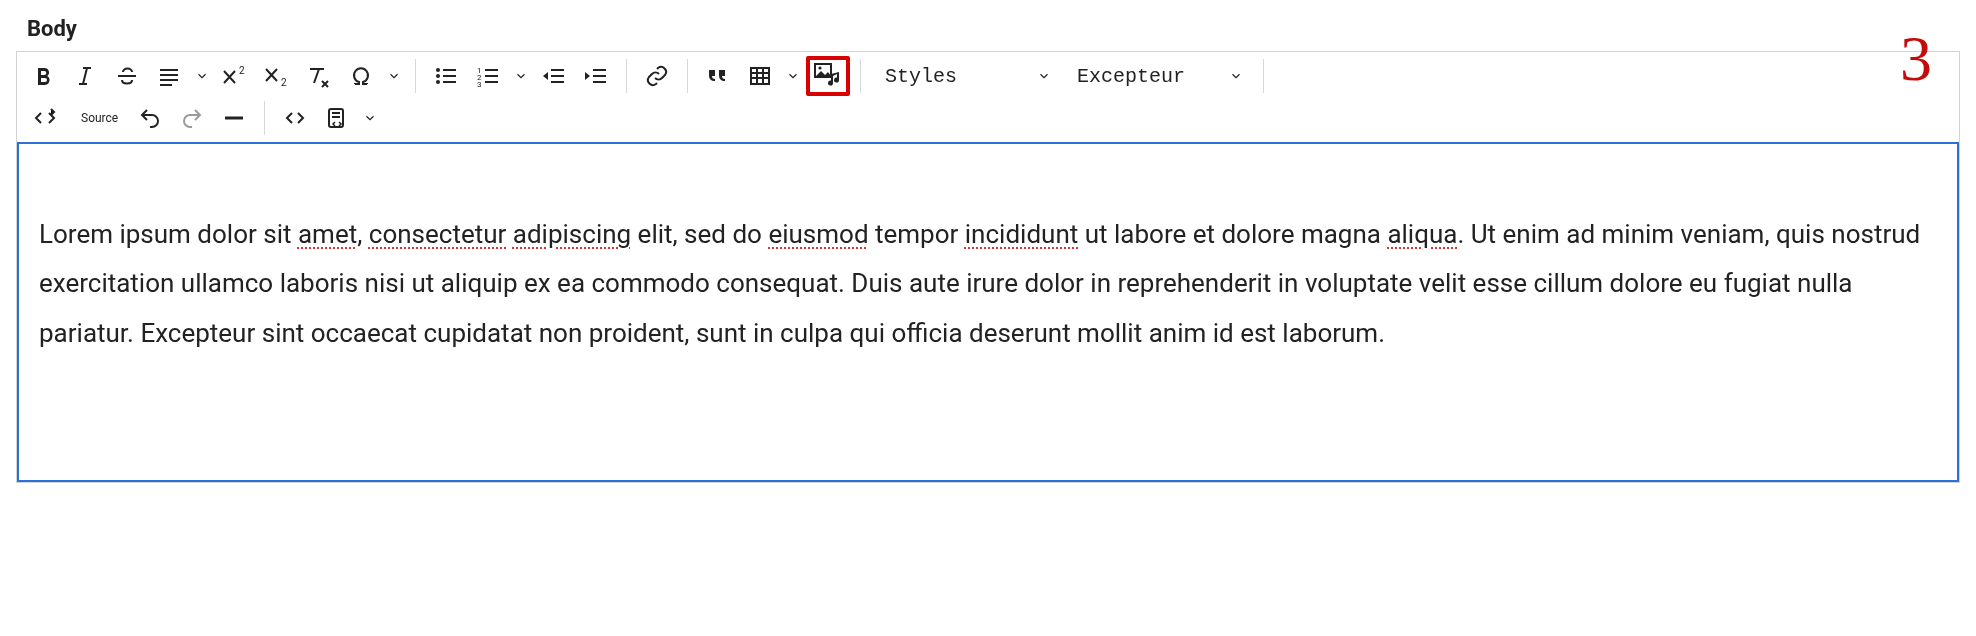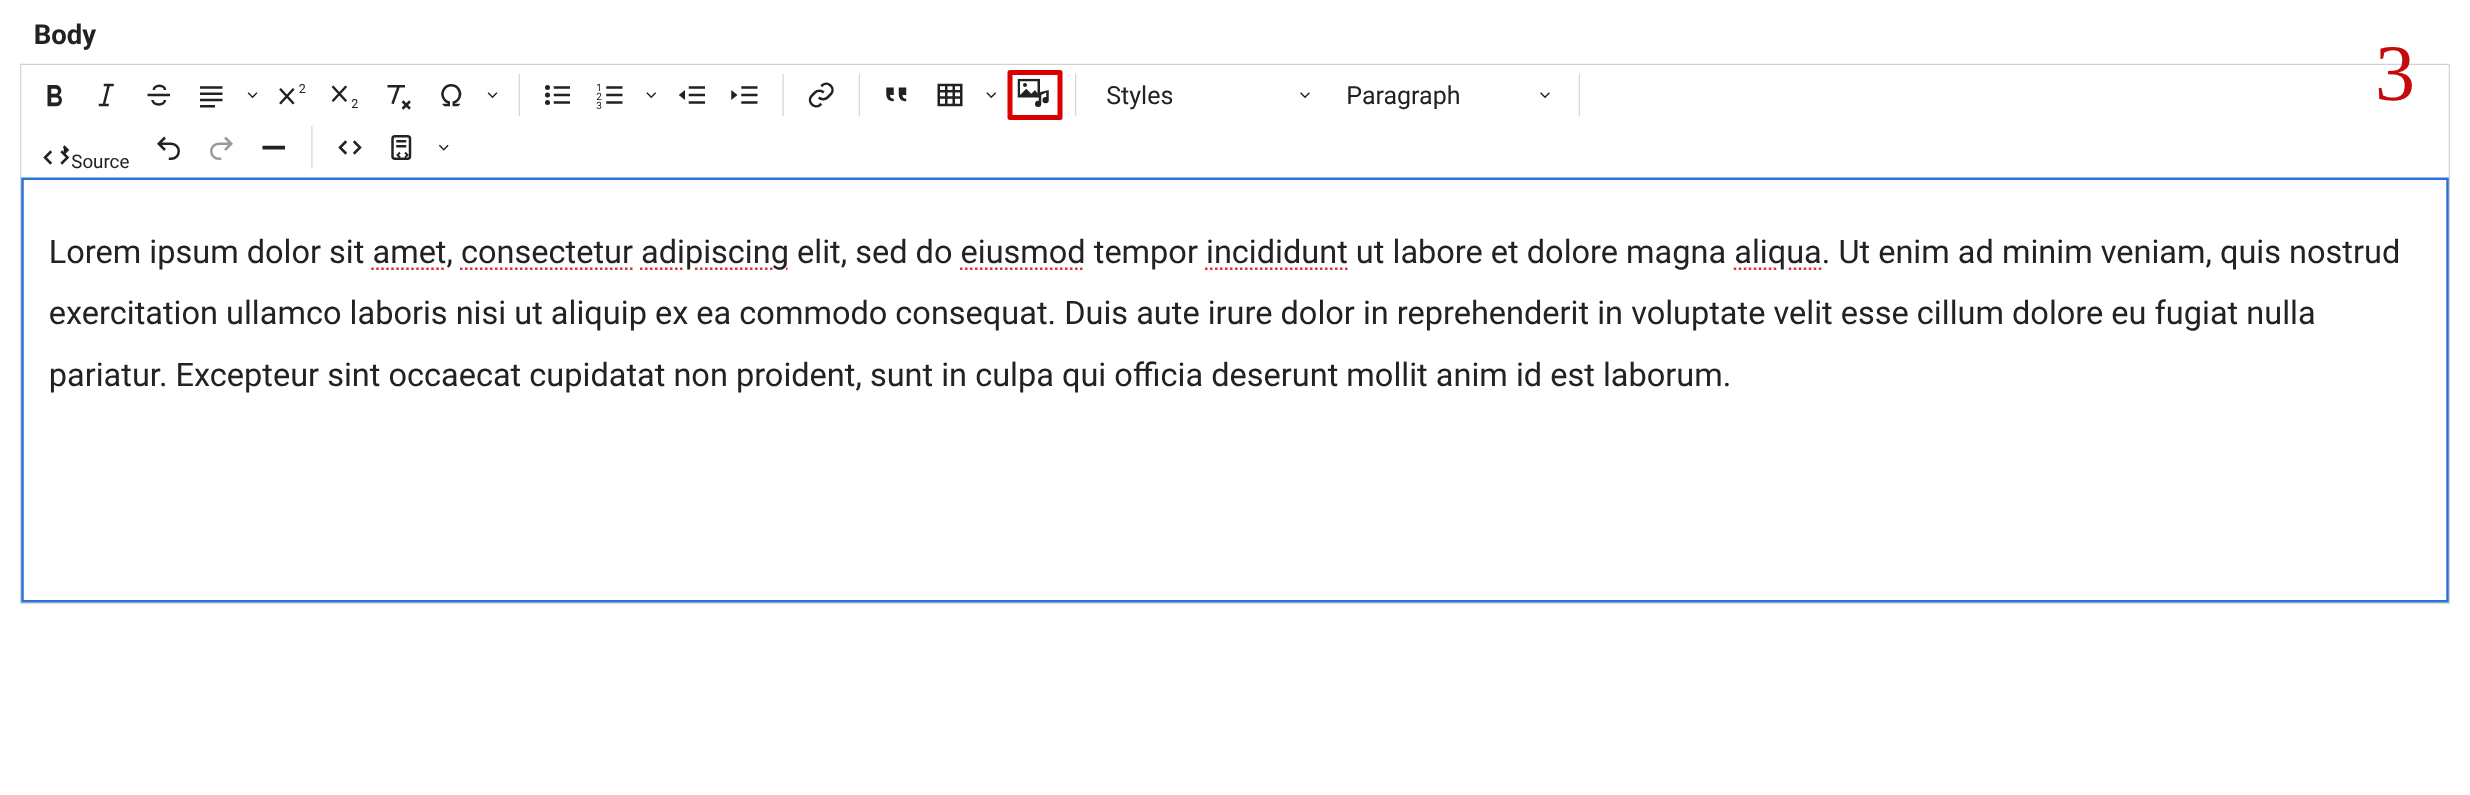--- a/index.html
+++ b/index.html
@@ -60,37 +60,38 @@
   .dropdown {
     display: inline-flex;
     align-items: center;
     justify-content: space-between;
     height: 40px;
     padding: 0 10px 0 14px;
     min-width: 190px;
     cursor: pointer;
     font-size: 20px;
     color: #222;
+    font-family: Liberation Mono, monospace;
   }
   .dropdown .chev { margin-left: 8px; }
   .source-btn {
     display: inline-flex;
-    align-items: flex-end;
-    gap: 0;
+    align-items: center;
+    gap: 24px;
     height: 40px;
     padding: 0 10px;
     cursor: pointer;
-    font-size: 15px;
+    font-size: 12px;
   }
   .content-area {
     border-top: 2px solid #2b71d9;
     border-left: 2px solid #2b71d9;
     border-right: 2px solid #2b71d9;
     border-bottom: 2px solid #2b71d9;
-    padding: 8px 20px;
+    padding: 40px 20px;
     font-size: 26px;
     line-height: 1.9;
     color: #222;
     min-height: 340px;
   }
   .spellerr {
     text-decoration: underline dotted #d33 2px;
     text-underline-offset: 4px;
   }
   .annot-3 {
@@ -256,21 +257,21 @@
         <span class="tb-sep"></span>
 
         <span class="dropdown">
           <span>Styles</span>
           <svg class="chev" width="14" height="14" viewBox="0 0 24 24">
               <path fill="none" stroke="#222" stroke-width="2" d="M6 9l6 6 6-6"></path>
             </svg>
         </span>
 
         <span class="dropdown">
-          <span>Paragraph</span>
+          <span>Excepteur</span>
           <svg class="chev" width="14" height="14" viewBox="0 0 24 24">
               <path fill="none" stroke="#222" stroke-width="2" d="M6 9l6 6 6-6"></path>
             </svg>
         </span>
 
         <span class="tb-sep"></span>
       </div>
 
       <div class="tb-row">
         <span class="source-btn">

